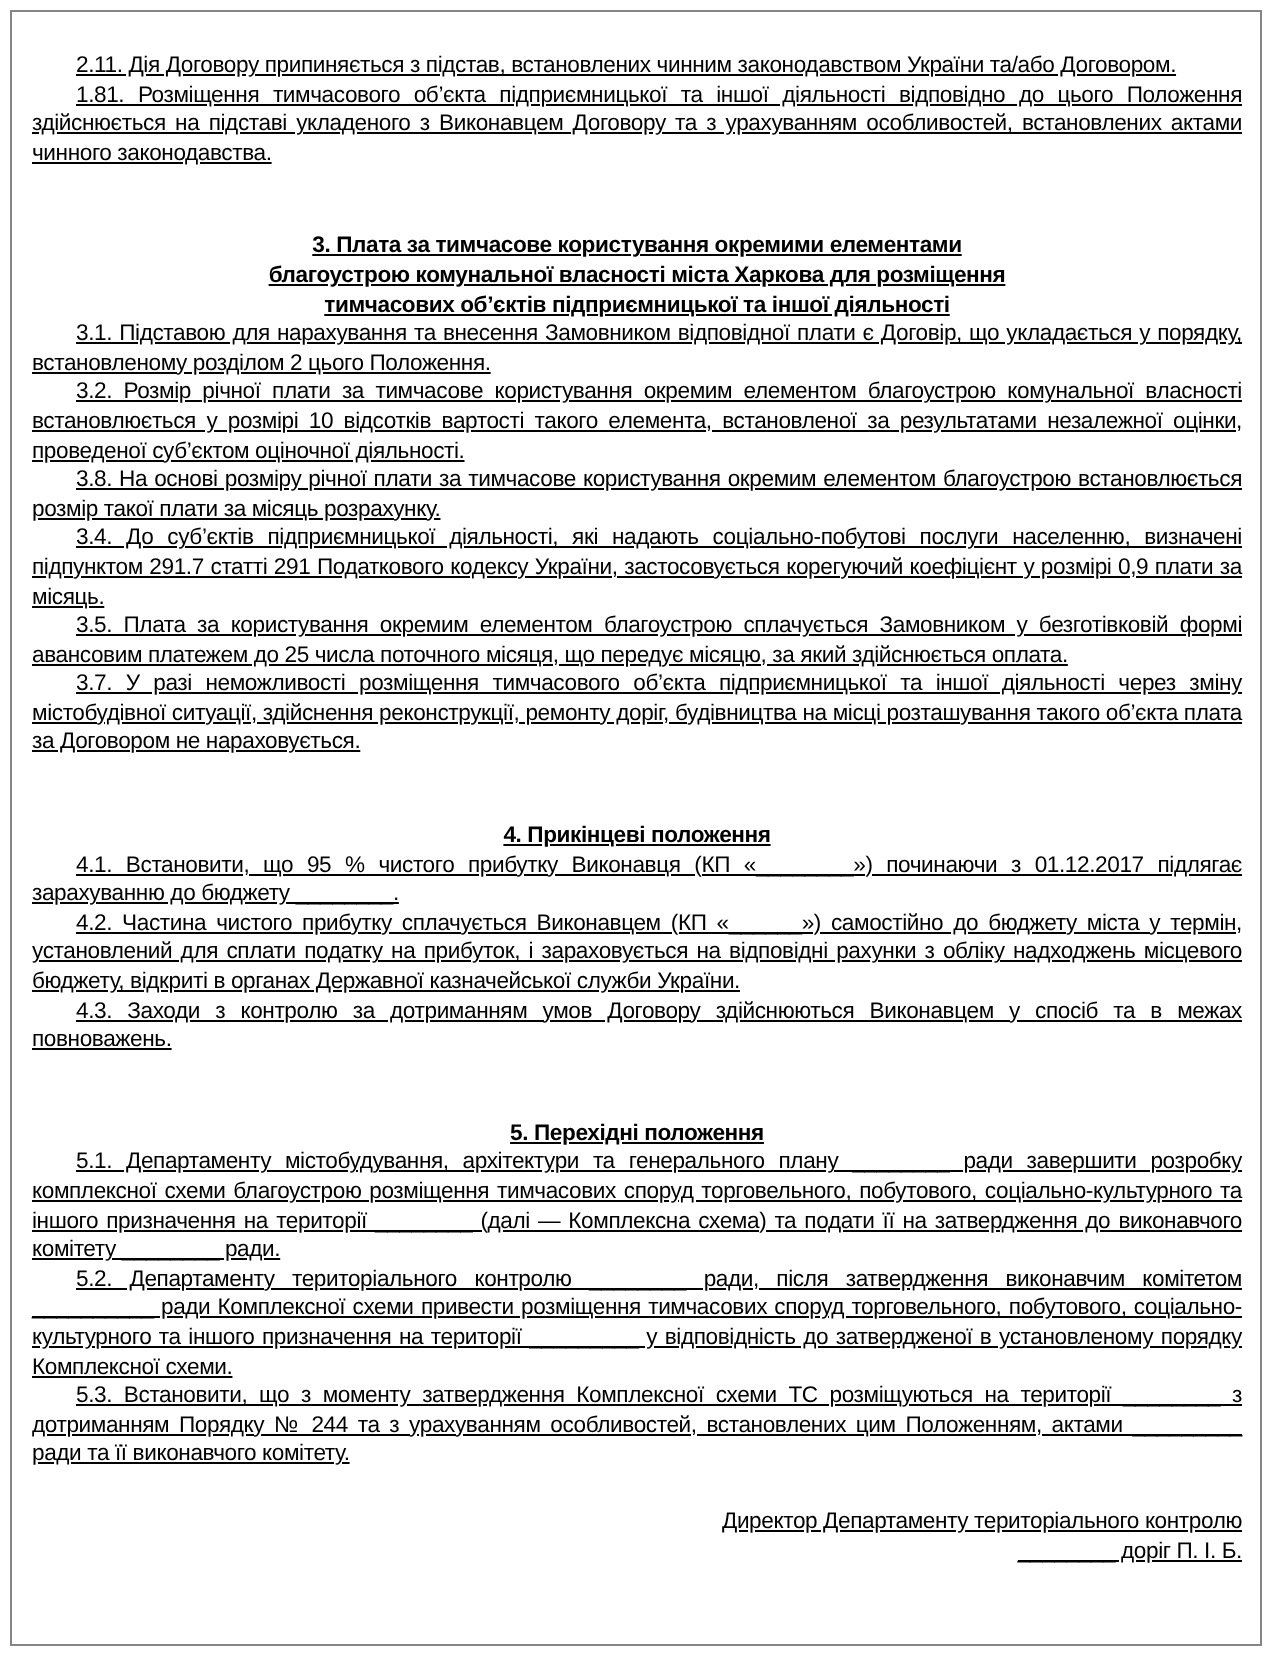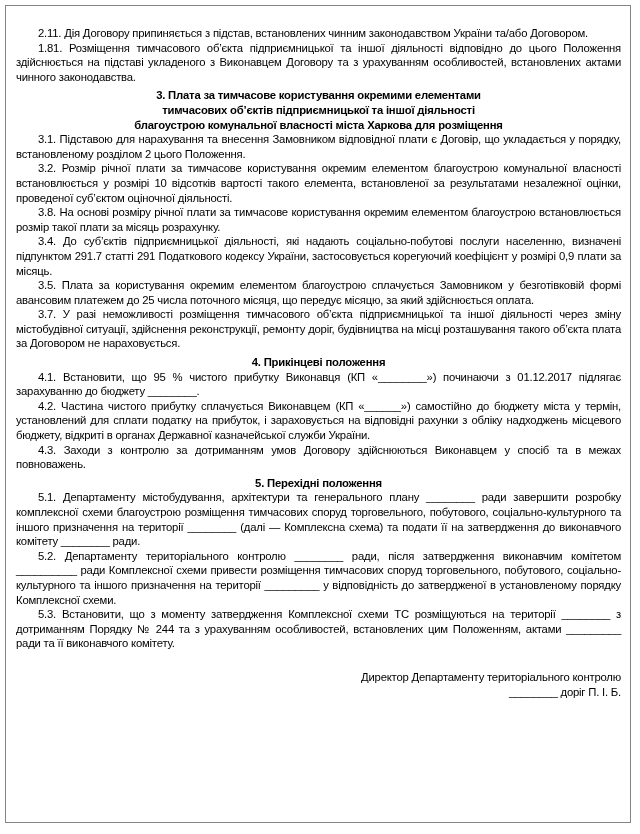--- a/index.html
+++ b/index.html
@@ -15,35 +15,36 @@
   }
   .page-frame {
     position: absolute;
     left: 5px;
     top: 5px;
     width: 626px;
     height: 818px;
     border: 1.5px solid #858585;
     box-sizing: border-box;
     background: #ffffff;
+    text-decoration: underline;
   }
   .content {
     padding: 20px 9px 0 10px;
     color: #000000;
     font-size: 11.3px;
     line-height: 14.6px;
     letter-spacing: -0.2px;
     text-align: justify;
   }
   .para {
     margin: 0;
     text-indent: 22px;
   }
   .section-heading {
-    margin-top: 4px;
+    margin-top: 32px;
     text-align: center;
     font-weight: bold;
   }
   .section-heading div {
     text-indent: 0;
   }
   .signature {
     margin-top: 19px;
   }
   .signature div {
@@ -55,22 +56,22 @@
 <body>
 
 <div class="page-frame">
   <div class="content">
 
     <p class="para">2.11. Дія Договору припиняється з підстав, встановлених чинним законодавством України та/або Договором.</p>
     <p class="para">1.81. Розміщення тимчасового об’єкта підприємницької та іншої діяльності відповідно до цього Положення здійснюється на підставі укладеного з Виконавцем Договору та з урахуванням особливостей, встановлених актами чинного законодавства.</p>
 
     <div class="section-heading">
       <div>3. Плата за тимчасове користування окремими елементами</div>
+      <div>благоустрою комунальної власності міста Харкова для розміщення</div>
       <div>тимчасових об’єктів підприємницької та іншої діяльності</div>
-      <div>благоустрою комунальної власності міста Харкова для розміщення</div>
     </div>
     <p class="para">3.1. Підставою для нарахування та внесення Замовником відповідної плати є Договір, що укладається у порядку, встановленому розділом 2 цього Положення.</p>
     <p class="para">3.2. Розмір річної плати за тимчасове користування окремим елементом благоустрою комунальної власності встановлюється у розмірі 10 відсотків вартості такого елемента, встановленої за результатами незалежної оцінки, проведеної суб’єктом оціночної діяльності.</p>
     <p class="para">3.8. На основі розміру річної плати за тимчасове користування окремим елементом благоустрою встановлюється розмір такої плати за місяць розрахунку.</p>
     <p class="para">3.4. До суб’єктів підприємницької діяльності, які надають соціально-побутові послуги населенню, визначені підпунктом 291.7 статті 291 Податкового кодексу України, застосовується корегуючий коефіцієнт у розмірі 0,9 плати за місяць.</p>
     <p class="para">3.5. Плата за користування окремим елементом благоустрою сплачується Замовником у безготівковій формі авансовим платежем до 25 числа поточного місяця, що передує місяцю, за який здійснюється оплата.</p>
     <p class="para">3.7. У разі неможливості розміщення тимчасового об’єкта підприємницької та іншої діяльності через зміну містобудівної ситуації, здійснення реконструкції, ремонту доріг, будівництва на місці розташування такого об’єкта плата за Договором не нараховується.</p>
 
     <div class="section-heading">
       <div>4. Прикінцеві положення</div>

